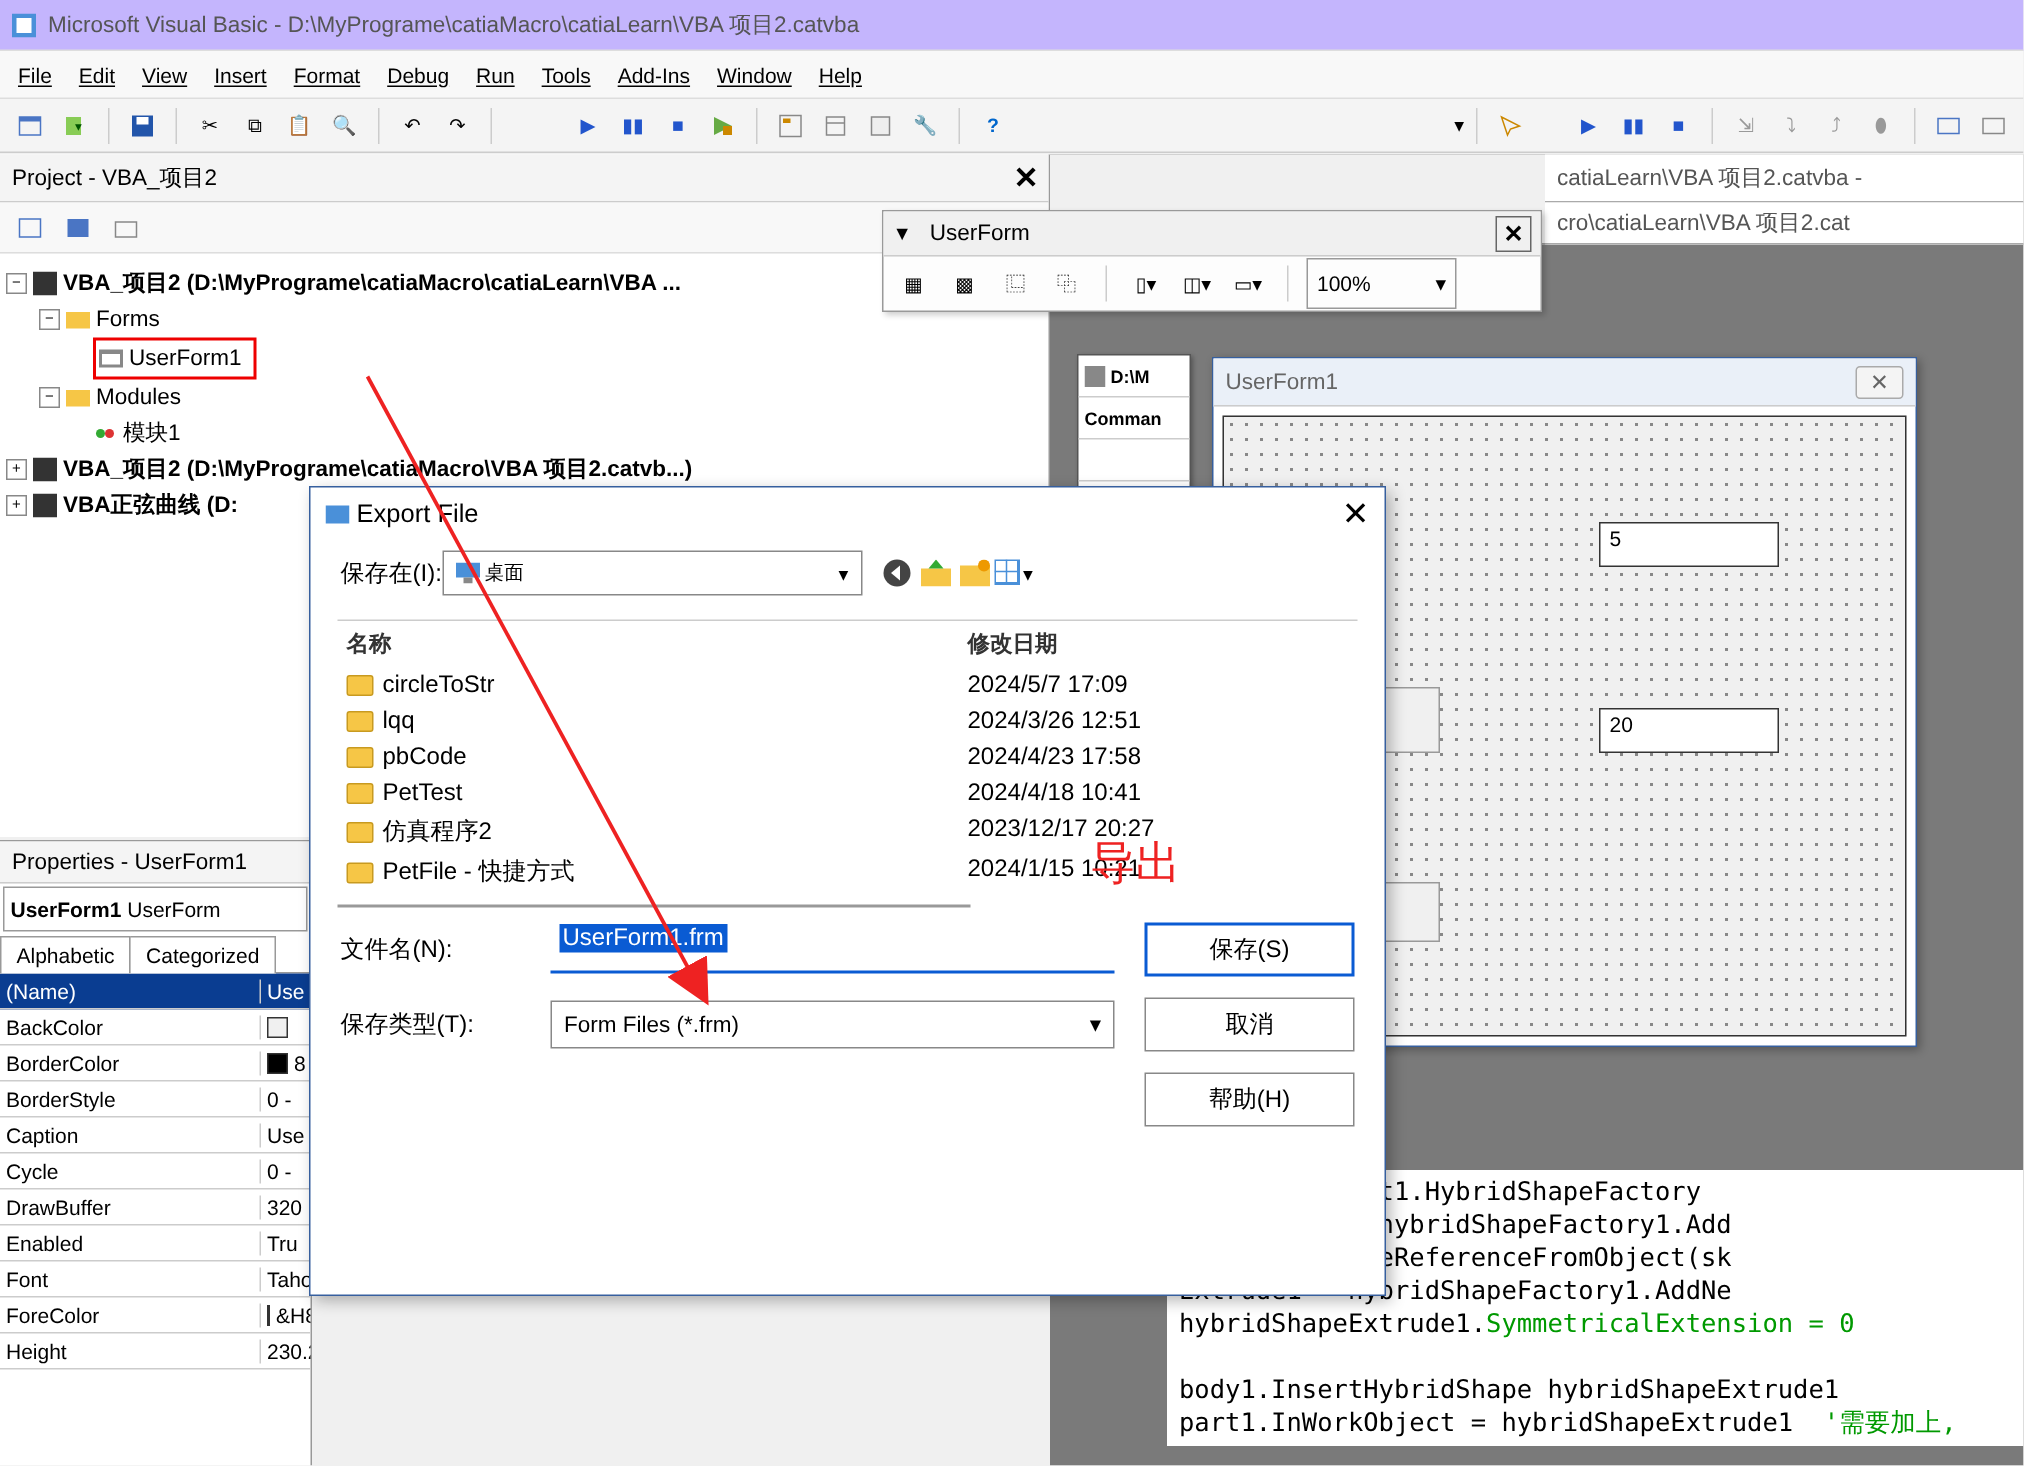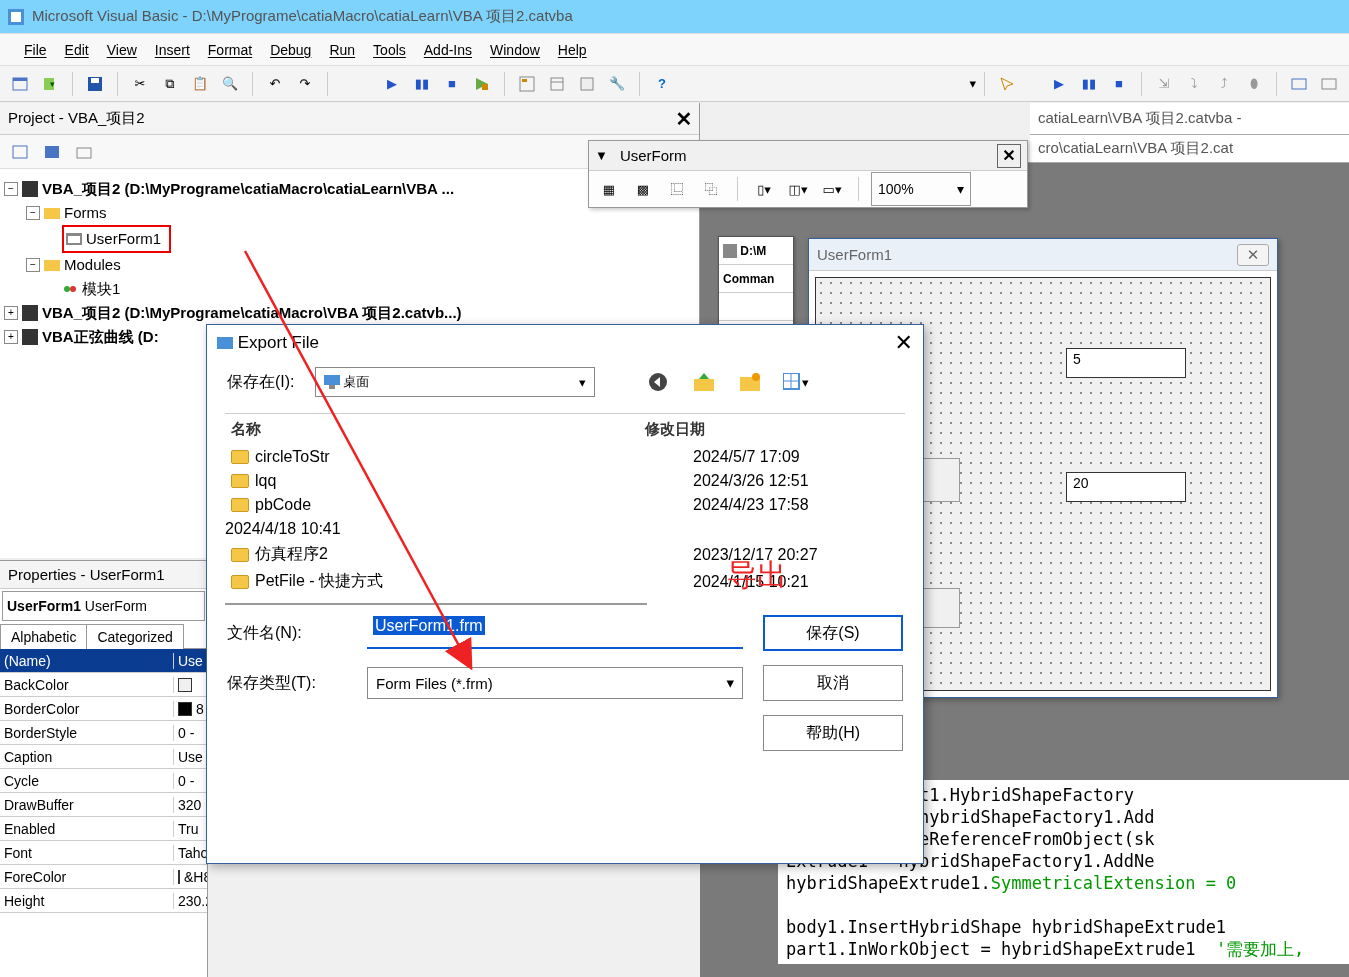--- a/index.html
+++ b/index.html
@@ -1,24 +1,24 @@
 <!DOCTYPE html>
 <html><head>
 <meta charset="utf-8">
 <style>
 * { box-sizing: border-box; margin: 0; padding: 0; }
 body { font-family: "Segoe UI", Arial, sans-serif; font-size: 13px; background: #f0f0f0; width: 1349px; height: 977px; position: relative; overflow: hidden; }
 
 
-.titlebar { height: 34px; background: #7dd3fc; display: flex; align-items: center; padding: 0 8px; border-bottom: 1px solid #ddd; }
+.titlebar { height: 34px; background: #c4b5fd; display: flex; align-items: center; padding: 0 8px; border-bottom: 1px solid #ddd; }
 .titlebar .app-icon { width: 16px; height: 16px; margin-right: 8px; }
 .titlebar .title { color: #555; font-size: 15px; }
 
 
-.menubar { height: 32px; background: #f8f8f8; display: flex; align-items: center; padding: 0 24px; border-bottom: 1px solid #ddd; gap: 18px; }
+.menubar { height: 32px; background: #f8f8f8; display: flex; align-items: center; padding: 0 12px; border-bottom: 1px solid #ddd; gap: 18px; }
 .menubar span { font-size: 14px; }
 .menubar .ul { text-decoration: underline; text-underline-offset: 2px; }
 
 
 .toolbar { height: 36px; background: #f4f4f4; border-bottom: 1px solid #ccc; display: flex; align-items: center; padding: 0 6px; gap: 2px; }
 .tbtn { width: 28px; height: 28px; display: inline-flex; align-items: center; justify-content: center; border: 1px solid transparent; }
 .tsep { width: 1px; height: 24px; background: #ccc; margin: 0 6px; }
 
 
 .project-panel { position: absolute; left: 0; top: 103px; width: 700px; height: 455px; background: #fff; border-right: 1px solid #999; }
@@ -69,28 +69,28 @@
 .form-btn-ghost { position:absolute;width:44px;height:44px;border:1px solid #999;background:#f0f0f0; }
 
 
 .code-area { position:absolute; left:778px; top:780px; right:0; background:#fff;padding:4px 8px;font-family:Consolas,monospace;font-size:17px;line-height:22px;white-space:pre; }
 .code-area .cm { color:#090; }
 
 
 .dialog { position:absolute; left:206px; top:324px; width:718px; height:540px; background:#fff; border:1px solid #365f9e; box-shadow:3px 3px 10px rgba(0,0,0,0.3); }
 .dlg-head { height:36px;display:flex;align-items:center;padding:0 10px;font-size:17px; }
 .dlg-x { margin-left:auto;font-size:22px;font-weight:400; }
-.dlg-row1 { display:flex;align-items:center;padding:6px 20px;gap:20px; }
+.dlg-row1 { display:flex;align-items:center;padding:6px 20px;}
 .dlg-combo { flex:0 0 280px;height:30px;border:1px solid #888;display:flex;align-items:center;padding:0 8px;background:#fff; }
 .dlg-combo .arrow{margin-left:auto;}
 .dlg-navbtn { width:26px;height:26px;display:flex;align-items:center;justify-content:center; }
 .dlg-list { margin:10px 18px 4px;border-top:1px solid #ccc; }
 .dlg-list-hdr { display:flex;font-size:15px;color:#333;padding:6px 0;font-weight:bold; }
 .dlg-list-hdr .c1 { width:420px;padding-left:6px; }
-.dlg-list-row { display:flex;font-size:16px;padding:3px 0;align-items:center;gap:48px; }
+.dlg-list-row { display:flex;font-size:16px;padding:3px 0;align-items:flex-start; }
 .dlg-list-row .c1 { width:420px;padding-left:6px;display:flex;align-items:center;gap:6px; }
 .folder-ic { width:18px;height:14px;background:#f6c646;border:1px solid #c89a20;border-radius:2px; }
 .dlg-annot { position:absolute;left:520px;top:230px;color:#e22;font-size:30px;font-weight:500; }
 .dlg-bottom { padding:6px 20px;display:grid;grid-template-columns:120px 1fr 140px;gap:14px 20px;align-items:center; }
 .dlg-input { height:32px;border:none;border-bottom:2px solid #0a5bd3;padding:0 6px;font-size:16px; }
 .dlg-input .sel { background:#0a5bd3;color:#fff;padding:1px 2px;margin-top:28px; }
 .dlg-select { height:32px;border:1px solid #888;padding:0 8px;font-size:15px;display:flex;align-items:center; }
 .dlg-btn { height:36px;border:1px solid #888;display:flex;align-items:center;justify-content:center;font-size:16px;background:#fff; }
 .dlg-btn.primary { border:2px solid #0a5bd3; }
 
@@ -510,20 +510,24 @@
           <div>2024/3/26 12:51</div>
         </div>
         <div class="dlg-list-row">
           <div class="c1">
             <span class="folder-ic"></span>
             <span>pbCode</span>
           </div>
           <div>2024/4/23 17:58</div>
         </div>
         <div class="dlg-list-row">
+          <div class="c1">
+            <span class="folder-ic"></span>
+            <span>PetTest</span>
+          </div>
           <div>2024/4/18 10:41</div>
         </div>
         <div class="dlg-list-row">
           <div class="c1">
             <span class="folder-ic"></span>
             <span>仿真程序2</span>
           </div>
           <div>2023/12/17 20:27</div>
         </div>
         <div class="dlg-list-row">

